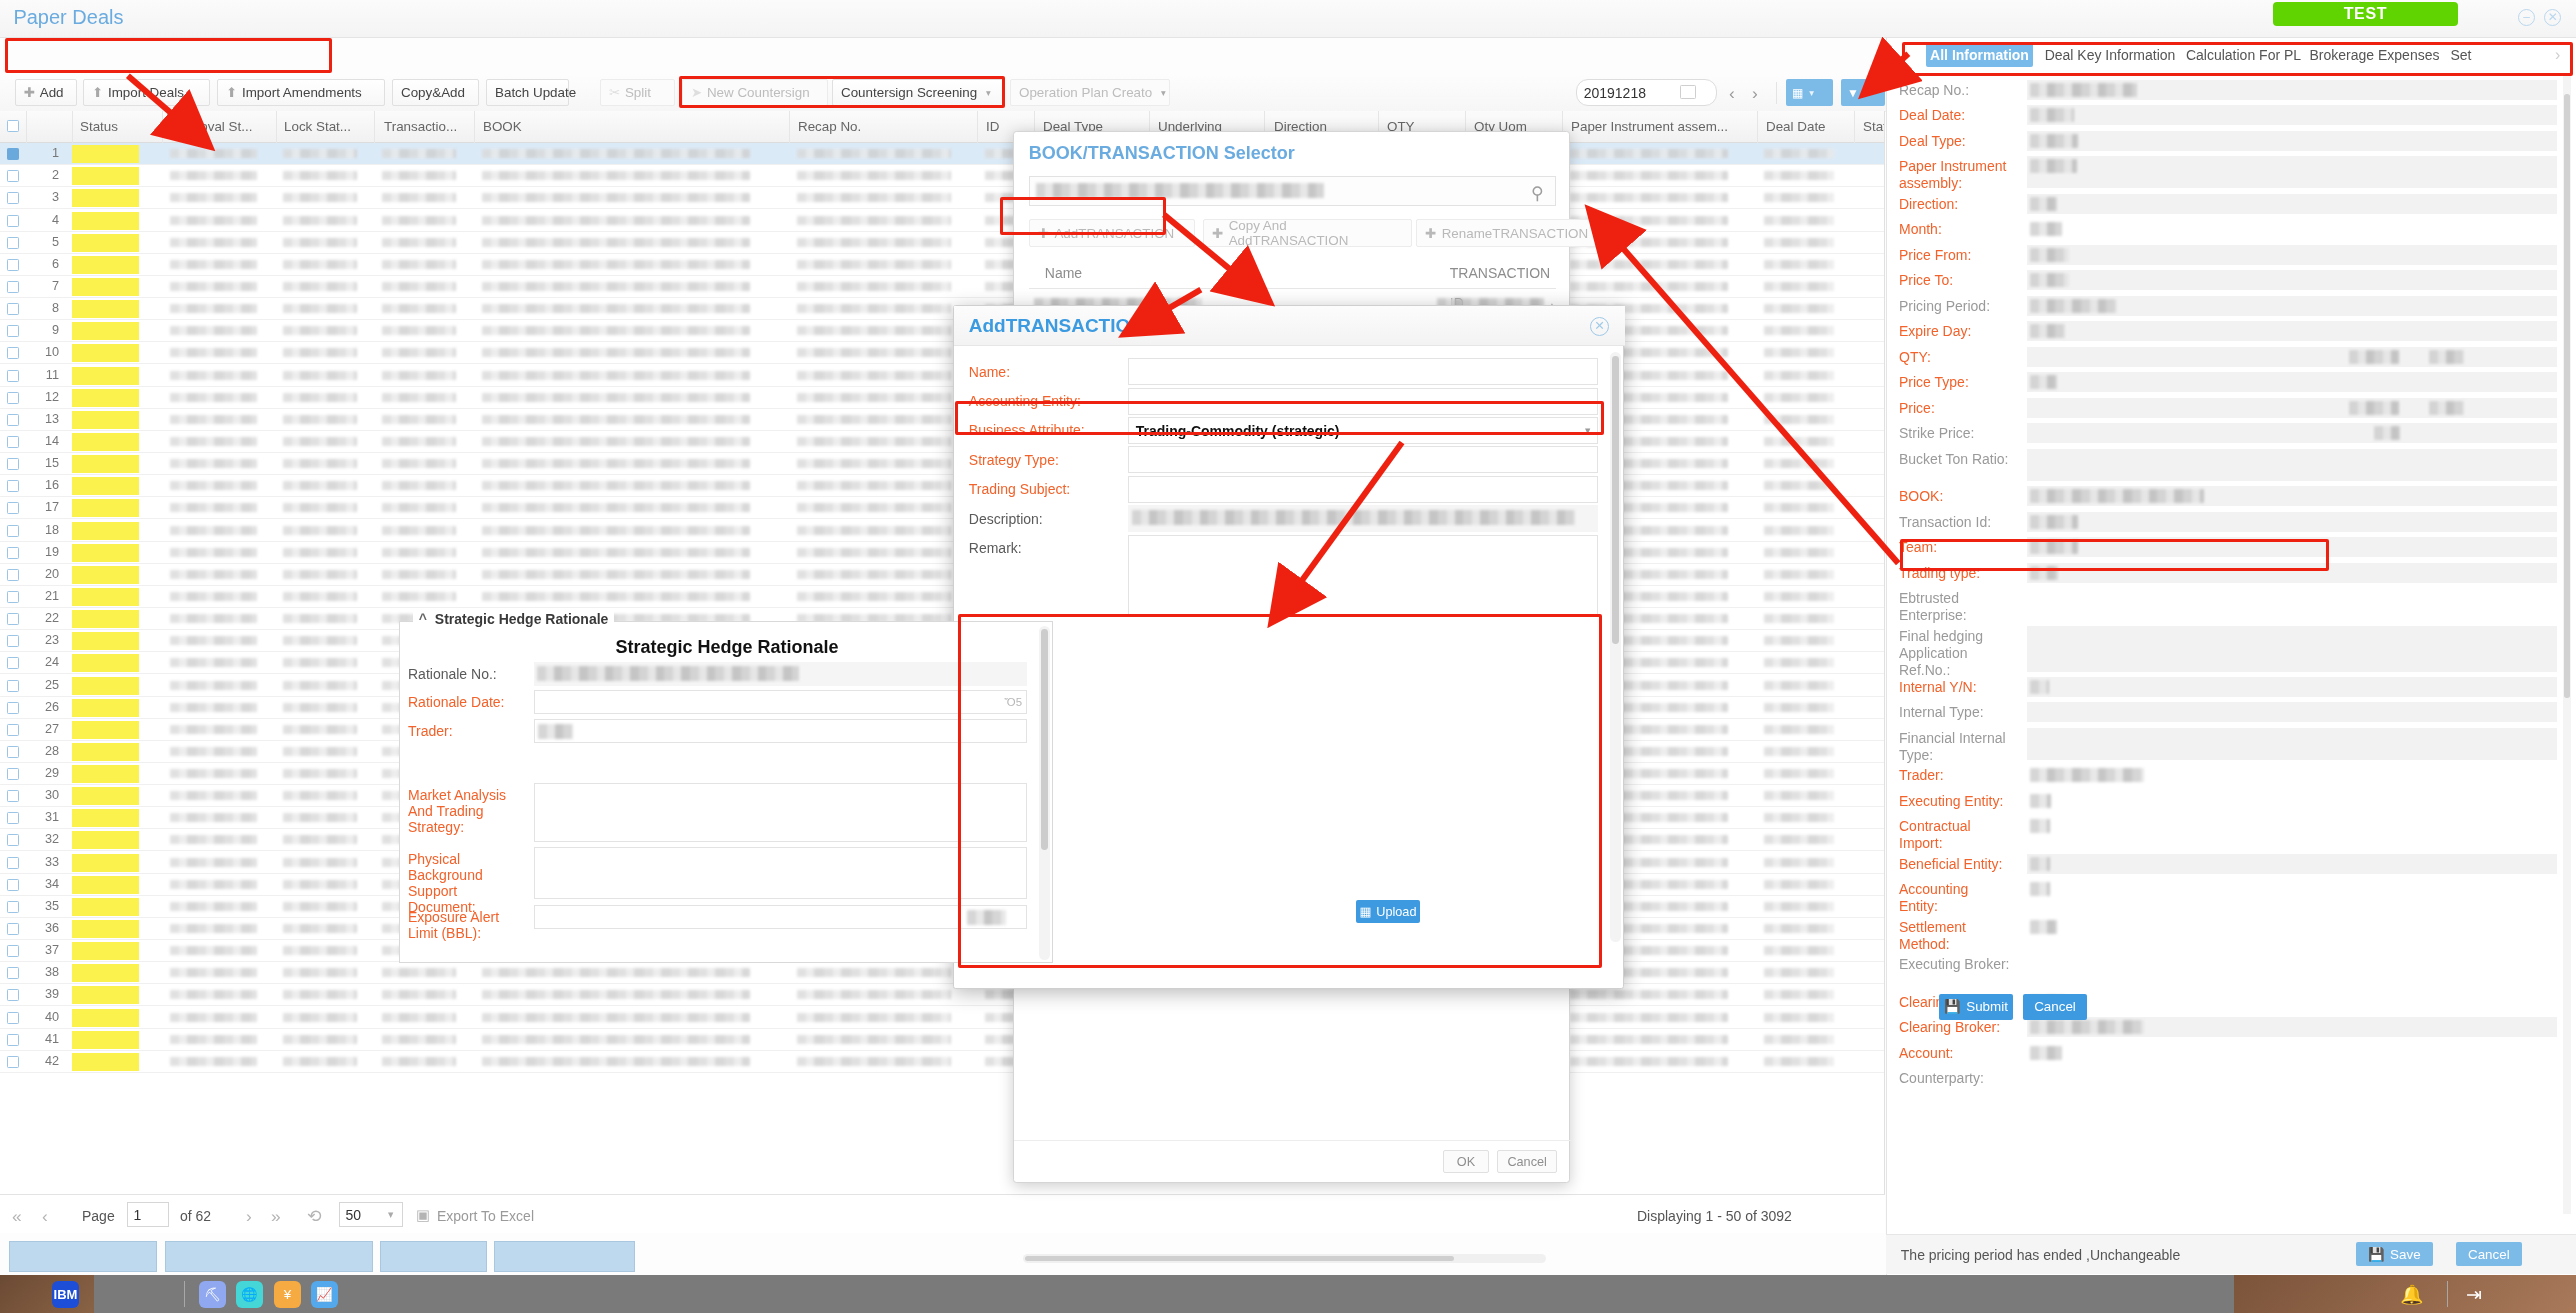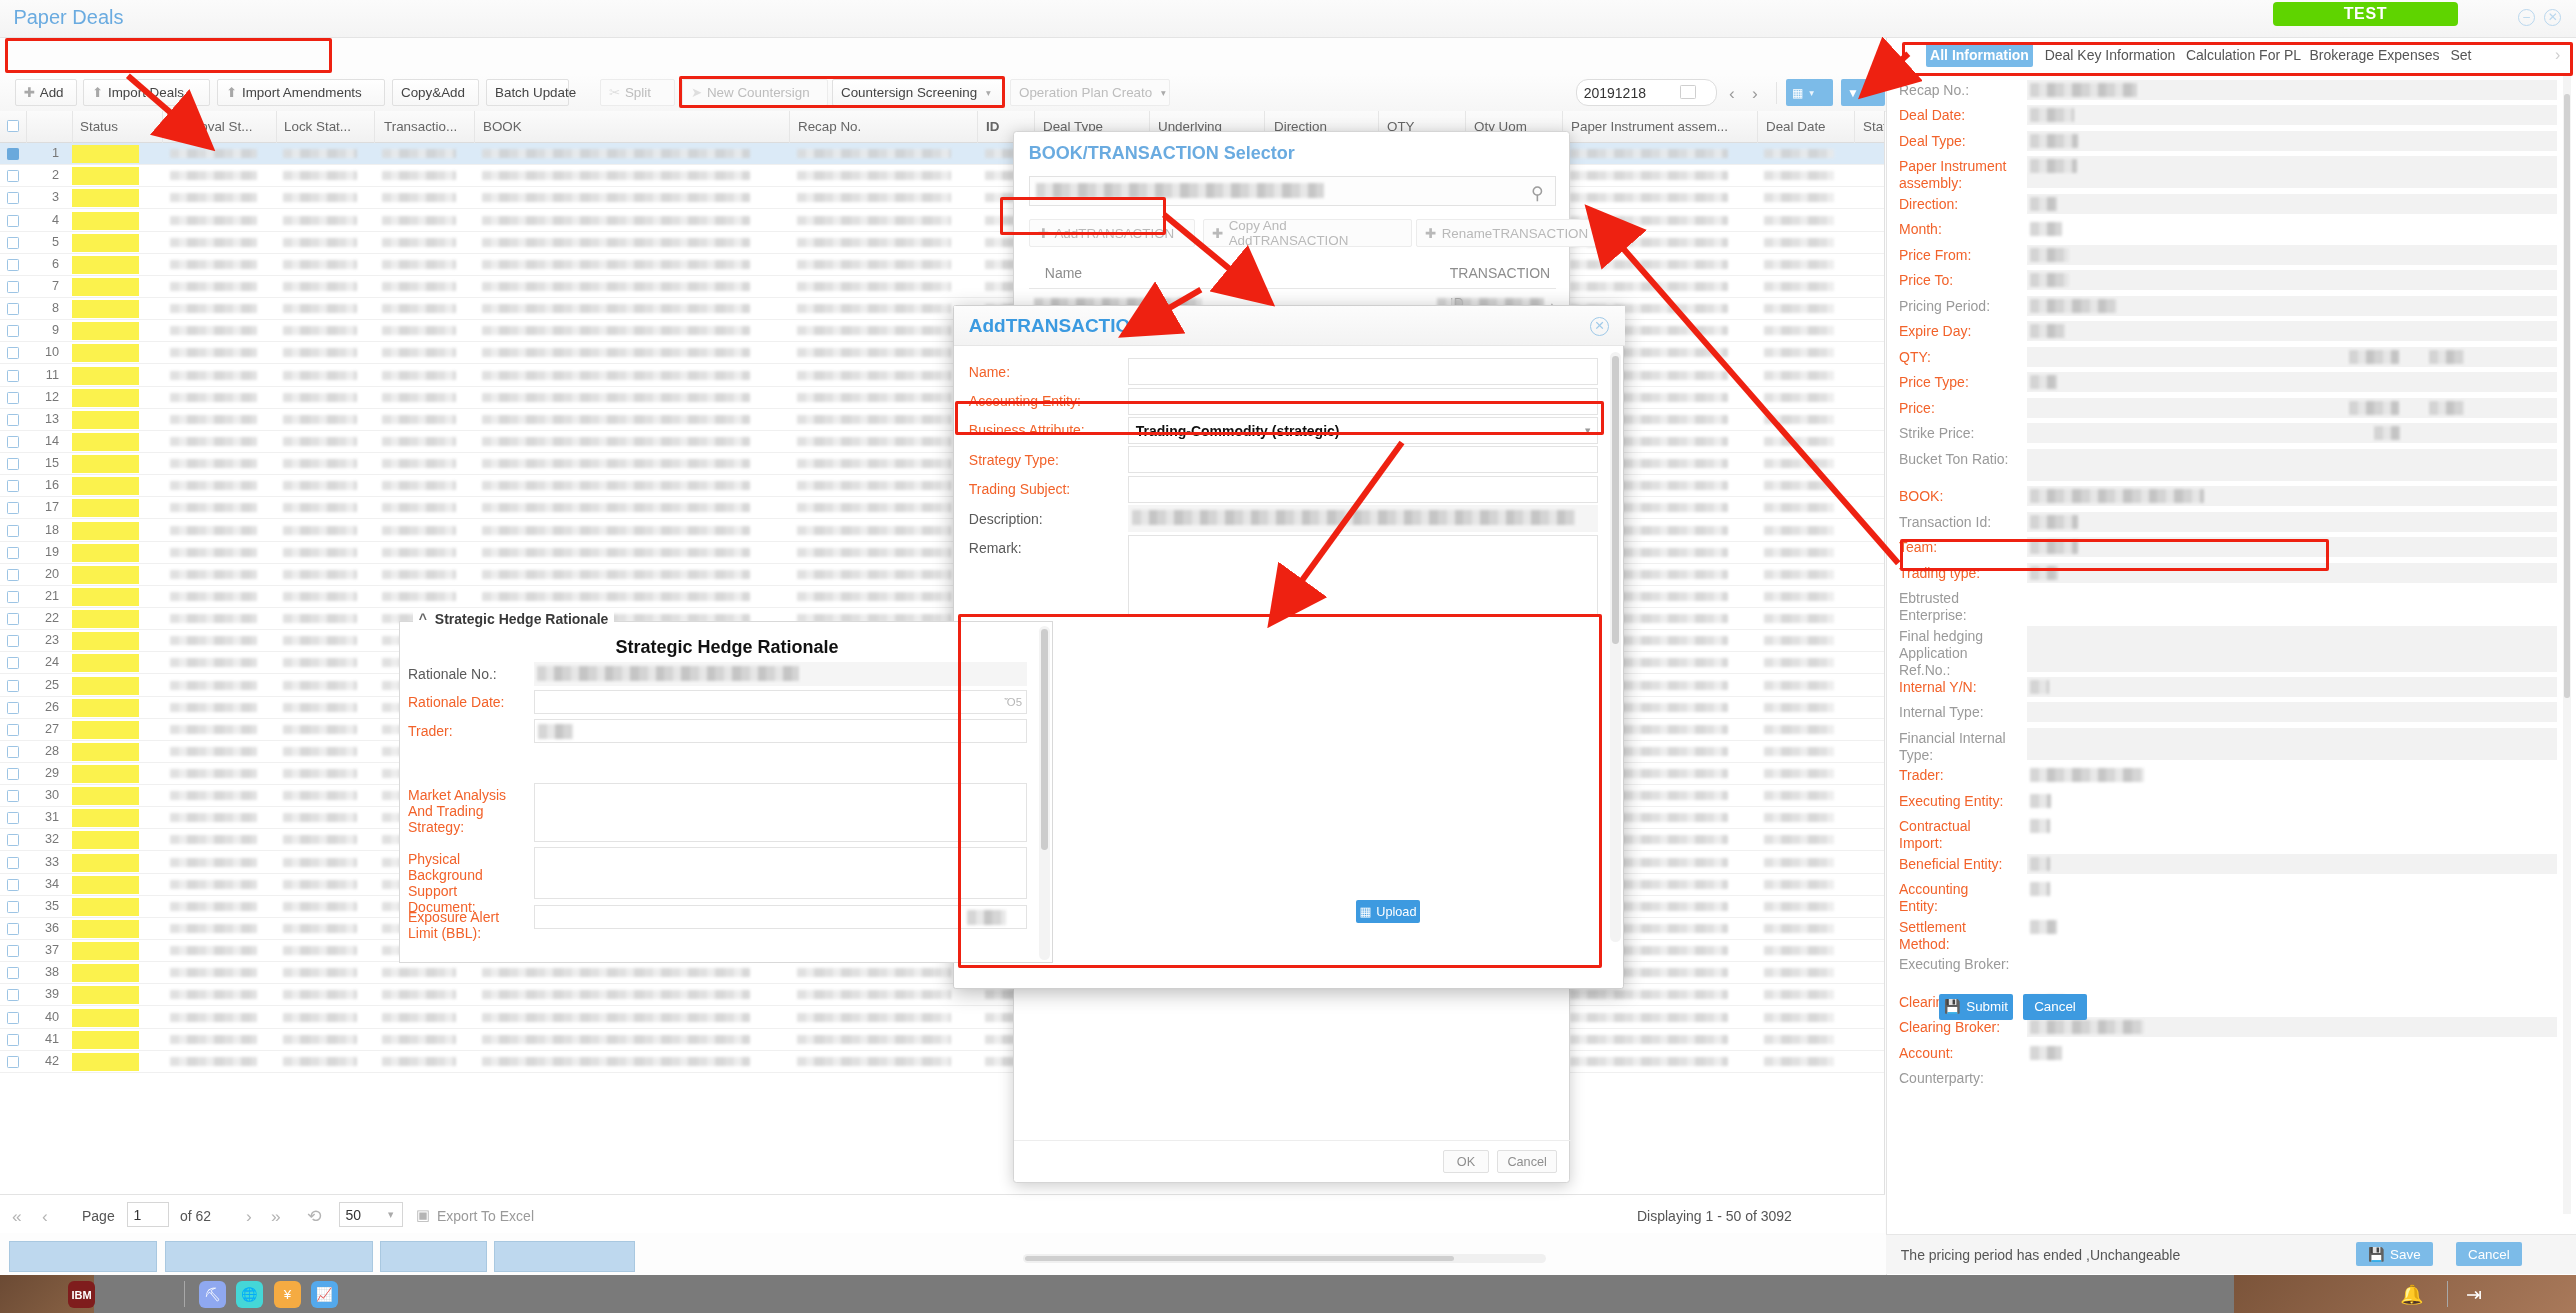--- a/index.html
+++ b/index.html
@@ -282,21 +282,21 @@
   <div class="grid">
     <div class="grid-head" id="gridhead">
         <div class="gh" style="left: 0px; width: 27px;"></div>
         <div class="gh" style="left: 27px; width: 46px;"></div>
         <div class="gh" style="left: 72px; width: 91px;">Status</div>
         <div class="gh" style="left: 164px; width: 113px;">Approval St...</div>
         <div class="gh" style="left: 276px; width: 99px;">Lock Stat...</div>
         <div class="gh" style="left: 376px; width: 99px;">Transactio...</div>
         <div class="gh" style="left: 475px; width: 315px;">BOOK</div>
         <div class="gh" style="left: 790px; width: 188px;">Recap No.</div>
-        <div class="gh" style="left: 978px; width: 57px; font-weight: bold;">ID</div>
+        <div class="gh" style="left: 978px; width: 57px;">ID</div>
         <div class="gh" style="left: 1035px; width: 115px;">Deal Type</div>
         <div class="gh" style="left: 1150px; width: 115px;">Underlying</div>
         <div class="gh" style="left: 1266px; width: 113px;">Direction</div>
         <div class="gh" style="left: 1379px; width: 87px;">QTY</div>
         <div class="gh" style="left: 1466px; width: 97px;">Qty Uom</div>
         <div class="gh" style="left: 1563px; width: 195px;">Paper Instrument assem...</div>
         <div class="gh" style="left: 1758px; width: 97px;">Deal Date</div>
         <div class="gh" style="left: 1855px; width: 30px;">Stat</div>
         <div class="chk" style="top: 9.4px;"></div>
       </div>
@@ -1343,21 +1343,21 @@
   </div>
 
   <div class="taskbar"></div>
   <div class="tb-wall"></div>
   <div class="tb-wall2"></div>
   <div class="preview" style="left:9.4px;width:148px"></div>
   <div class="preview" style="left:165px;width:208px"></div>
   <div class="preview" style="left:380px;width:107px"></div>
   <div class="preview" style="left:494px;width:141px"></div>
   <div id="tbicons">
-      <div class="tb-ic" style="left: 68px; background: #7f1d1d; font-size: 11px; font-weight: bold;">IBM</div>
+      <div class="tb-ic" style="left: 52px; background: #1d4ed8; font-size: 13px; font-weight: bold;">IBM</div>
       <div class="tb-ic" style="left: 199px; background: rgb(143, 168, 240);">⛏</div>
       <div class="tb-ic" style="left: 236px; background: rgb(69, 215, 215);">🌐</div>
       <div class="tb-ic" style="left: 274px; background: rgb(245, 171, 66);">¥</div>
       <div class="tb-ic" style="left: 311px; background: rgb(84, 169, 236);">📈</div>
     </div>
   <div class="tb-sep"></div>
   <span style="position:absolute;left:2400px;top:1283px;font-size:19px;color:#fff">🔔</span>
   <span style="position:absolute;left:2466px;top:1283px;font-size:19px;color:#fff">⇥</span>
   <div style="position:absolute;left:2447px;top:1281px;width:0.7px;height:25.5px;background:#a8a8a8"></div>
 

